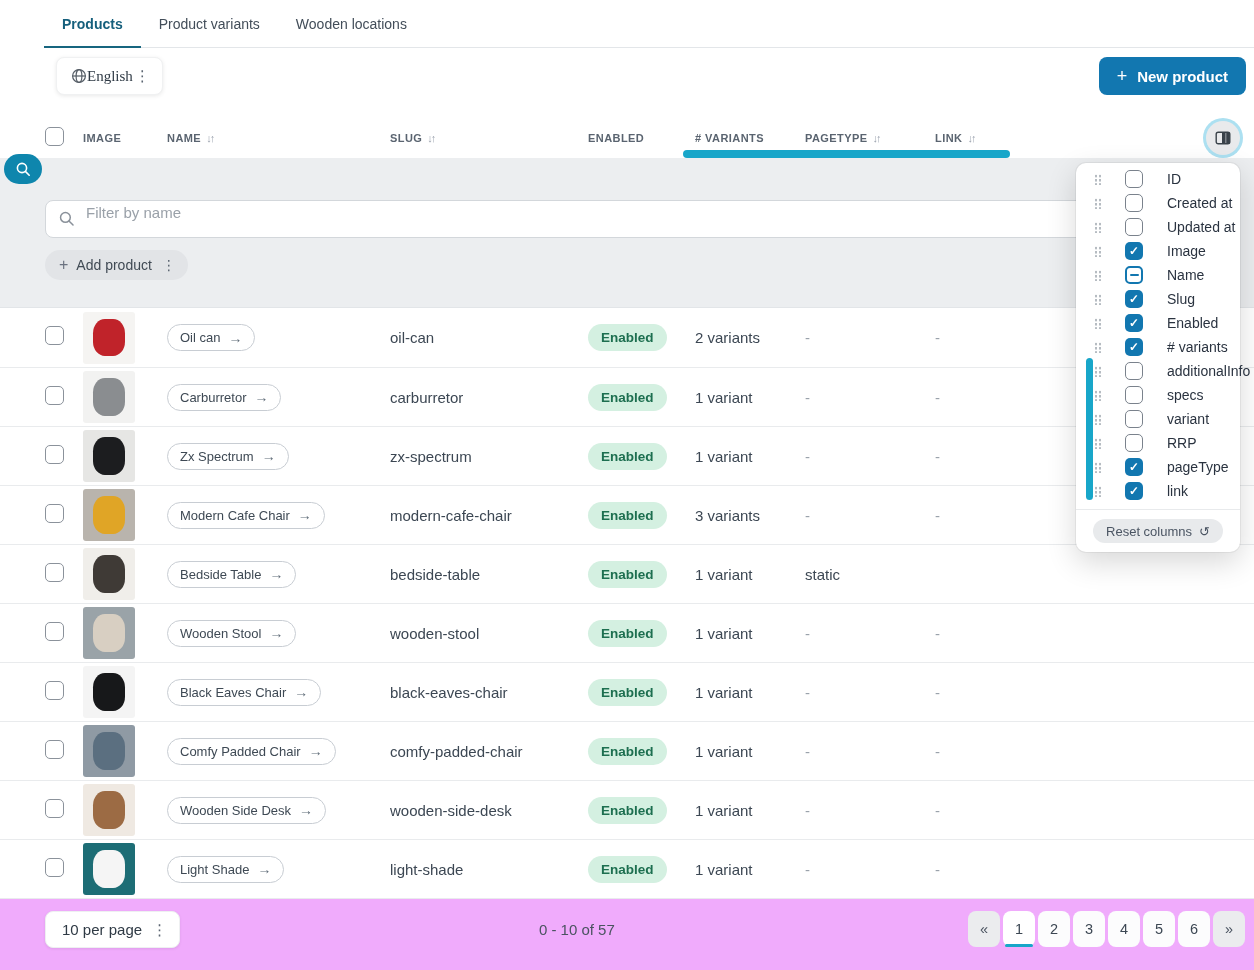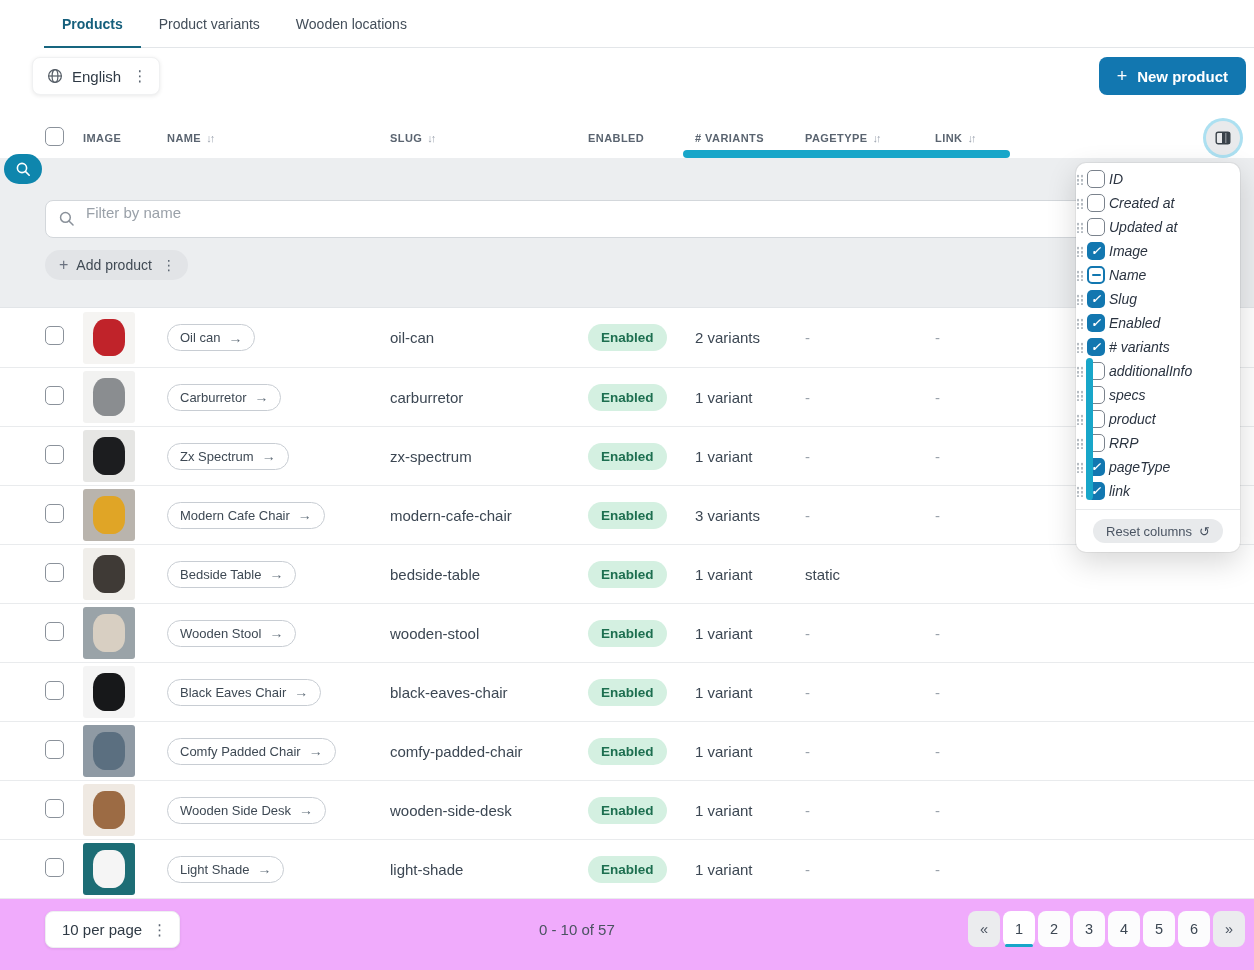--- a/index.html
+++ b/index.html
@@ -11,23 +11,23 @@
   .app { position:relative; width:1254px; height:970px; background:#fff; }
 
   
   .tabbar { height:48px; display:flex; align-items:stretch; margin-left:44px; border-bottom:1px solid #e3e6e9; }
   .tab { display:flex; align-items:center; padding:0 18px; font-size:14px; color:#424d59; cursor:pointer; position:relative; }
   .tab.active { color:#155f7c; font-weight:700; }
   .tab.active::after { content:""; position:absolute; left:0; right:0; bottom:-1px; height:2px; background:#17657f; }
 
   
   .toolbar { height:70px; position:relative; }
-  .lang-btn { position:absolute; left:32px; top:9px; height:38px; display:flex; align-items:center; gap:9px;
+  .lang-btn { position:absolute; left:56px; top:9px; height:38px; display:flex; align-items:center; 
     background:#fff; border:1px solid #f0f1f2; border-radius:8px; padding:0 12px 0 14px;
-    box-shadow:0 1px 4px rgba(0,0,0,.09); font-size:15px; color:#2f3a45; cursor:pointer; font-family:Liberation Sans, sans-serif; }
+    box-shadow:0 1px 4px rgba(0,0,0,.09); font-size:15px; color:#2f3a45; cursor:pointer; font-family:Liberation Serif, serif; }
   .lang-btn .kebab { color:#5b6571; font-size:15px; margin-left:2px; }
   .new-product-btn { position:absolute; right:8px; top:9px; height:38px; display:flex; align-items:center; gap:10px;
     background:#1277b0; color:#fff; border:none; border-radius:8px; padding:0 18px; font-size:15px; font-weight:700;
     cursor:pointer; font-family:inherit; }
   .new-product-btn .plus { font-size:18px; font-weight:400; }
 
   
   .grid { display:grid; grid-template-columns:38px 84px 223px 198px 107px 110px 130px 1fr;
     align-items:center; padding-left:45px; padding-right:14px; }
 
@@ -87,21 +87,21 @@
   .pager { position:absolute; right:9px; top:12px; display:flex; gap:3px; }
   .pbtn { width:32px; height:36px; border:none; border-radius:8px; background:#fcfcfd; font-size:14.5px;
     color:#3c4753; cursor:pointer; font-family:inherit; position:relative; }
   .pbtn.nav { background:#ebecee; color:#4a5360; }
   .pbtn.active { background:#fff; }
   .pbtn.active::after { content:""; position:absolute; left:2px; right:2px; bottom:0; height:3px; border-radius:2px; background:#18a6c9; }
 
   
   .dropdown { position:absolute; left:1076px; top:163px; width:164px; height:389px; background:#fff;
     border-radius:10px; box-shadow:0 0 0 1px rgba(0,0,0,.05), 0 10px 30px rgba(0,0,0,.16); z-index:30; padding-top:4px; }
-  .ditem { height:24px; display:flex; align-items:center; gap:4px; cursor:pointer;font-style:italic; }
+  .ditem { height:24px; display:flex; align-items:center; gap:24px; padding-left:18px; cursor:pointer; }
   .handle { width:7px; height:11px; flex:0 0 7px;
     background-image:radial-gradient(circle, #b6bcc2 1.1px, transparent 1.3px);
     background-size:4px 4.2px; background-position:0 0; }
   .dcb { width:18px; height:18px; border-radius:5px; flex:0 0 18px; display:flex; align-items:center; justify-content:center; }
   .dcb.unchecked { border:1.5px solid #7a828c; background:#fff; }
   .dcb.checked { background:#1277b0; color:#fff; font-size:12px; font-weight:700; }
   .dcb.indeterminate { border:2px solid #1277b0; background:#fff; }
   .dcb.indeterminate::after { content:""; width:9px; height:2.5px; background:#1277b0; border-radius:1px; }
   .dlabel { font-size:14px; color:#2a3340; white-space:nowrap; }
   .ddivider { height:1px; background:#e8eaec; margin:6px 0 0 0; }
@@ -454,21 +454,21 @@
       <span class="dlabel">additionalInfo</span>
     </div>
     <div class="ditem">
       <span class="handle"></span>
       <span class="dcb unchecked"></span>
       <span class="dlabel">specs</span>
     </div>
     <div class="ditem">
       <span class="handle"></span>
       <span class="dcb unchecked"></span>
-      <span class="dlabel">product</span>
+      <span class="dlabel">variant</span>
     </div>
     <div class="ditem">
       <span class="handle"></span>
       <span class="dcb unchecked"></span>
       <span class="dlabel">RRP</span>
     </div>
     <div class="ditem">
       <span class="handle"></span>
       <span class="dcb checked">✓</span>
       <span class="dlabel">pageType</span>

